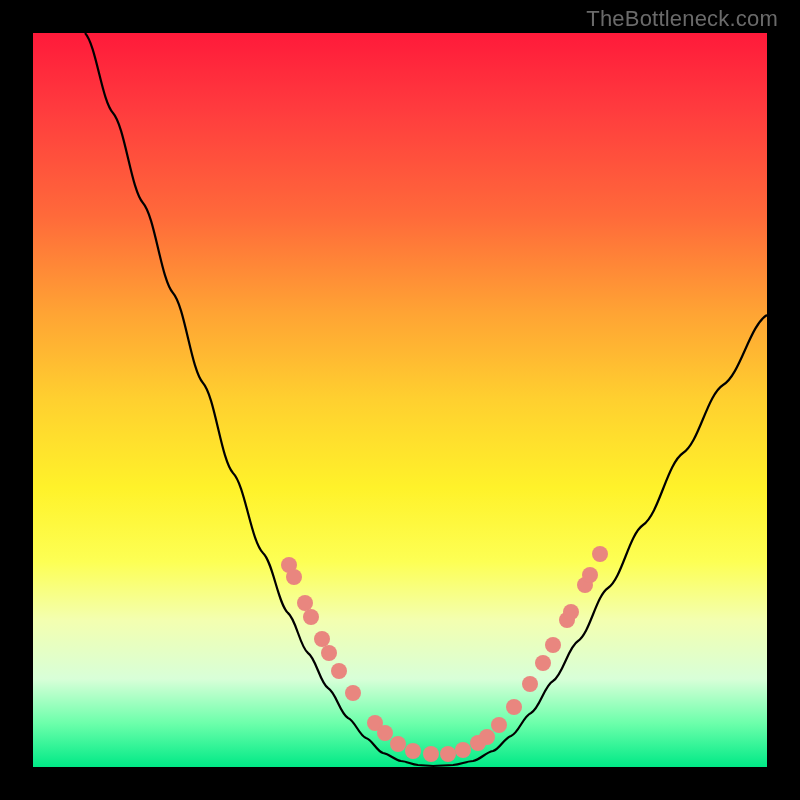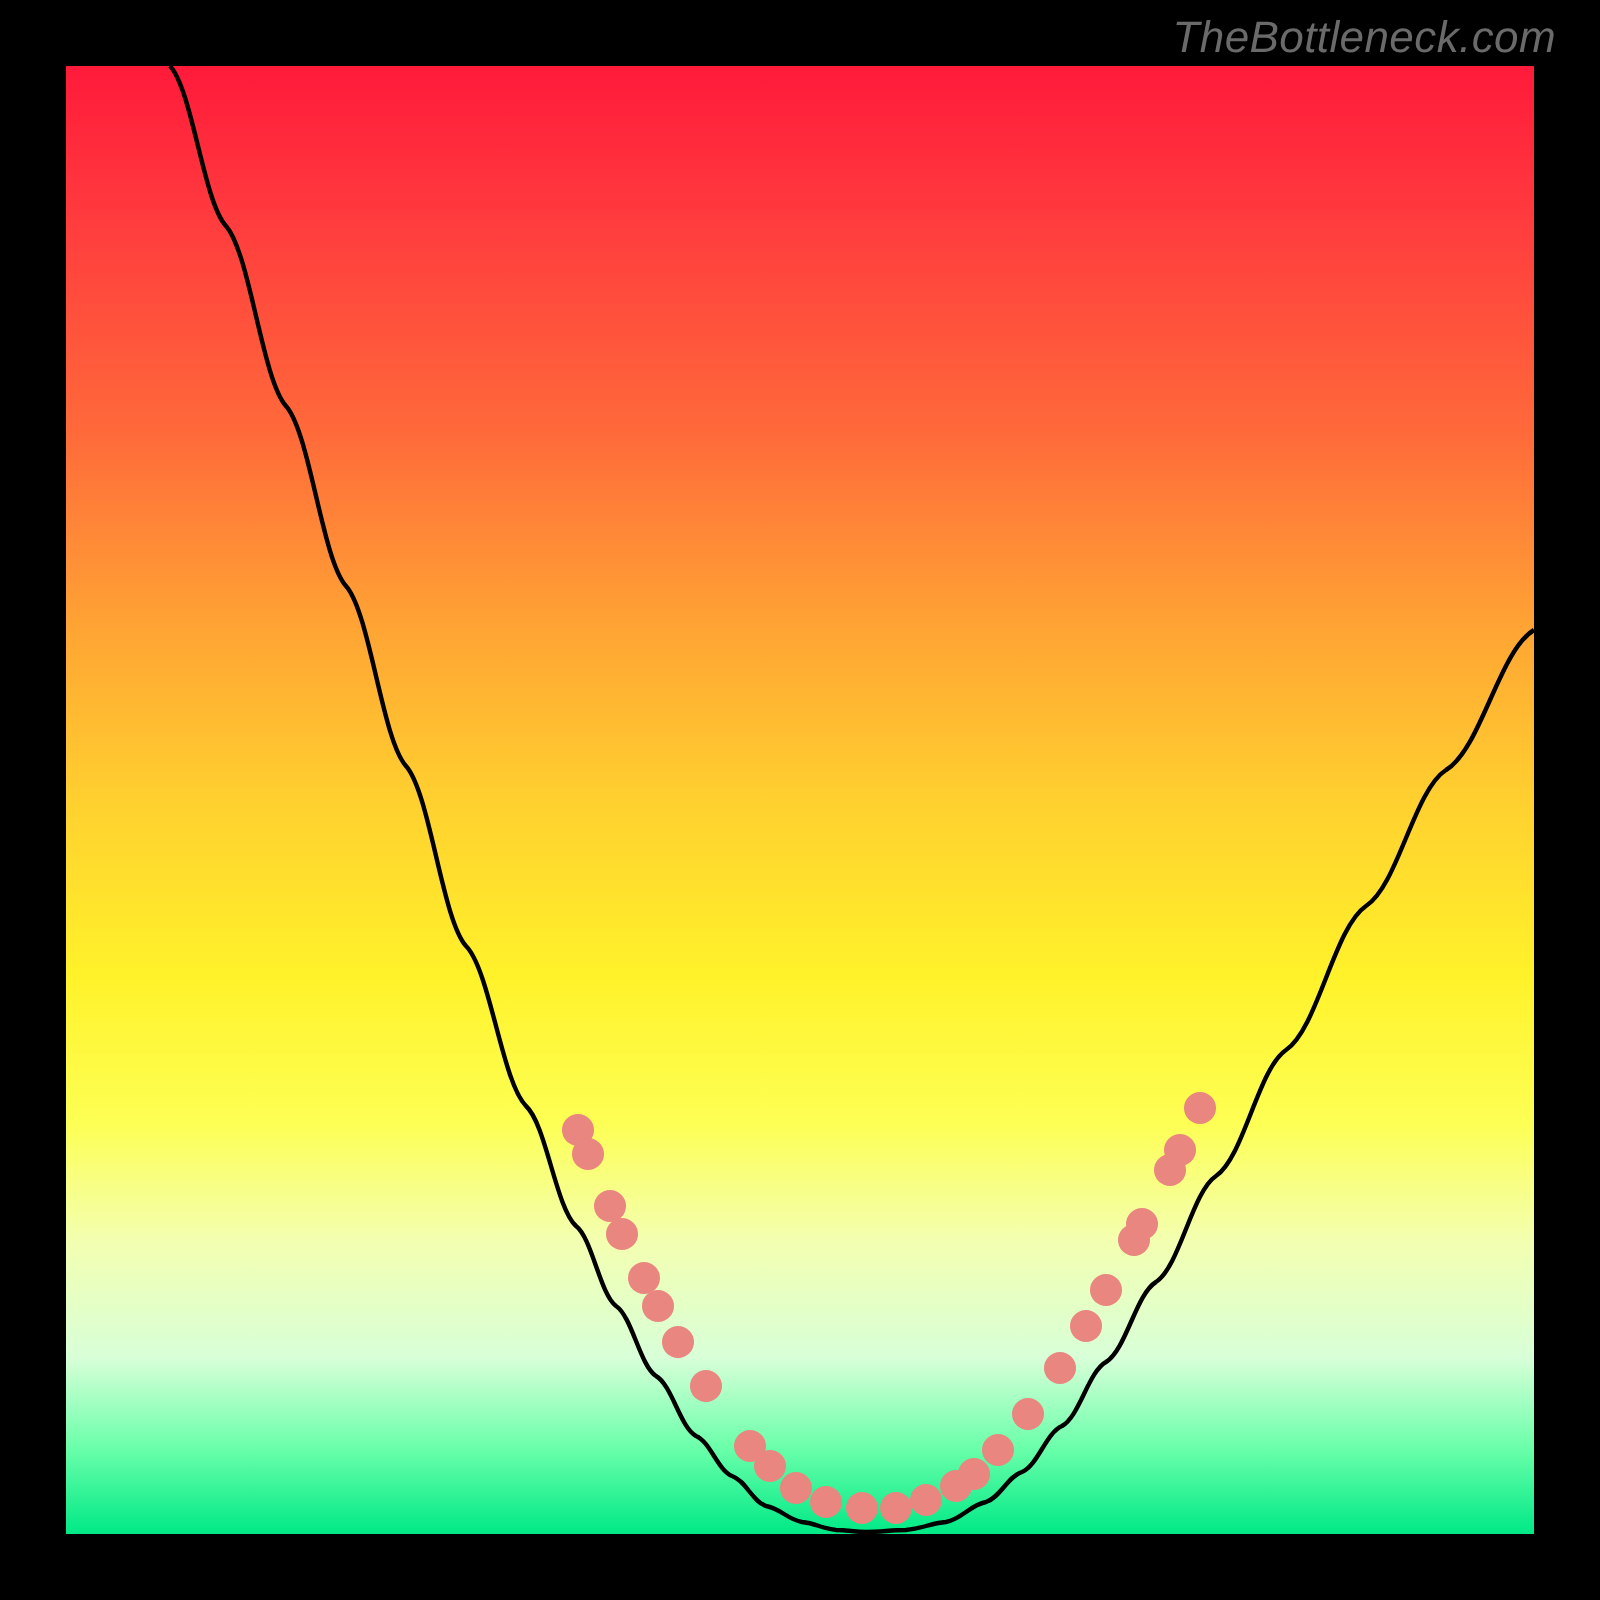--- a/index.html
+++ b/index.html
@@ -11,21 +11,20 @@
     background: #000;
     font-family: Arial, Helvetica, sans-serif;
   }
   .frame {
     position: absolute;
     top: 0;
     left: 0;
     width: 800px;
     height: 800px;
     background: #000;
-    font-style: italic;
   }
   .plot-area {
     position: absolute;
     top: 33px;
     left: 33px;
     width: 734px;
     height: 734px;
     
     background: linear-gradient(to bottom,
       #ff1a3a 0%,

